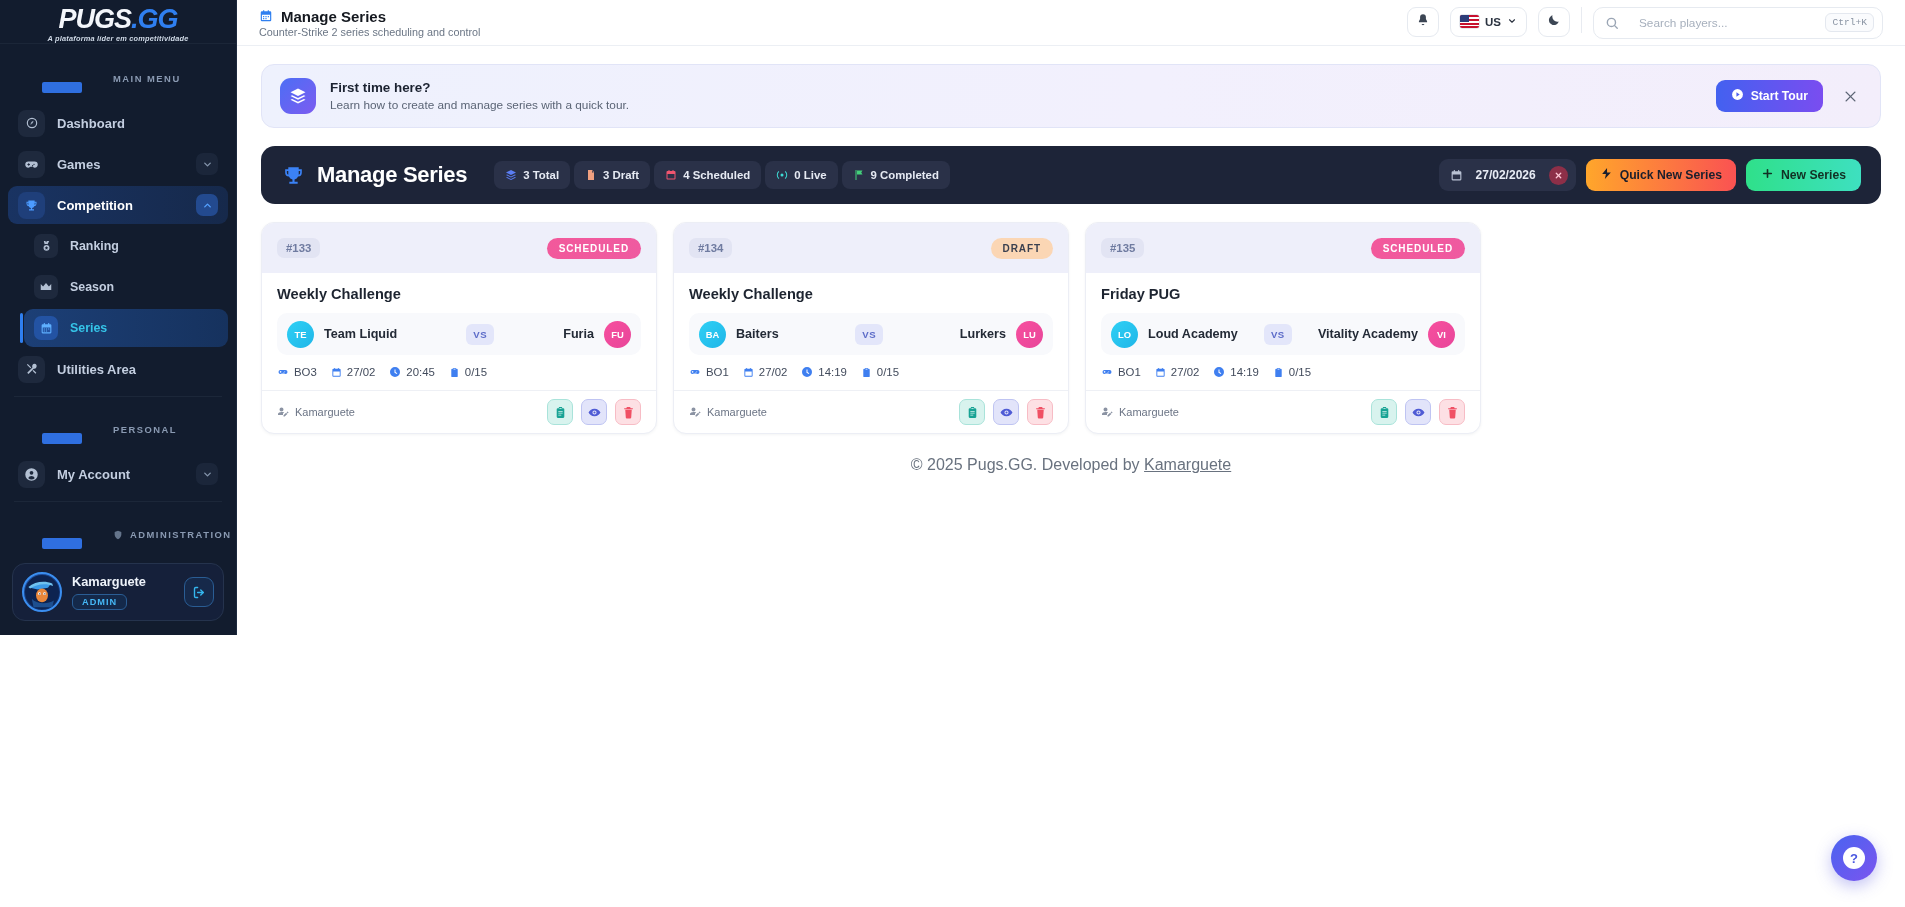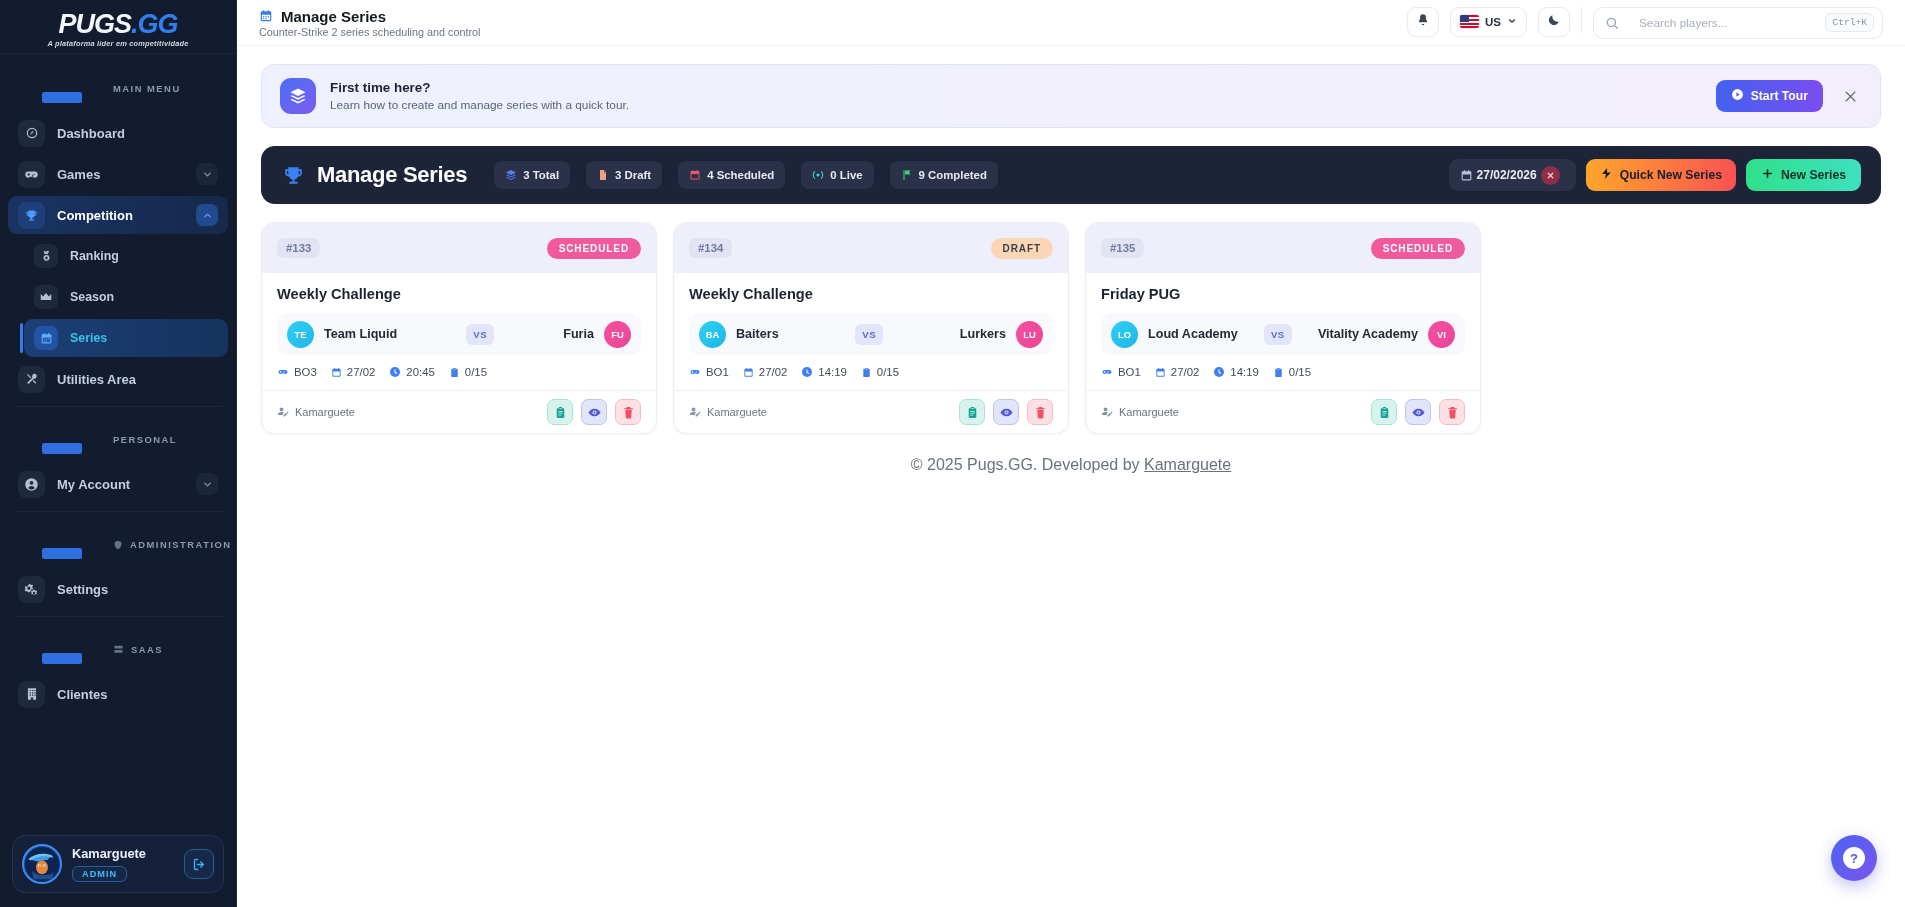--- a/index.html
+++ b/index.html
@@ -6,21 +6,21 @@
   html, body {
     width: 1905px; height: 907px;
     background: #ffffff;
     font-family: "Liberation Sans", sans-serif;
     overflow: hidden;
   }
   .app { display: flex; width: 1905px; height: 907px; position: relative; }
 
   
   .sidebar {
-    width: 237px; height: 907px; flex: 0 0 237px;
+    width: 237px; height: 635px; flex: 0 0 237px;
     background: #121c2e;
     border-right: 1px solid #1d293e;
     display: flex; flex-direction: column;
     position: relative;
   }
   .logo-wrap {
     height: 54px; display: flex; align-items: center; justify-content: center;
     border-bottom: 1px solid #1b2638;
     flex-direction: column; padding-top: 6px;
   }
@@ -176,31 +176,31 @@
   .bar {
     margin: 18px 24px 0; height: 58px; border-radius: 14px;
     background: #1d2438;
     display: flex; align-items: center; padding: 0 20px; gap: 13px;
   }
   .bar-title { display: flex; align-items: center; gap: 11px; }
   .bar-title .tr { color: #3b82f6; display:flex; }
   .bar-title .tx {
     font-size: 22px; font-weight: 800; color: #fff; letter-spacing: -.3px;
   }
-  .pills { display: flex; align-items: center; gap: 16px; margin-left: 14px; }
+  .pills { display: flex; align-items: center; gap: 4px; margin-left: 14px; }
   .pill {
     height: 28px; border-radius: 8px; background: #2a3148;
     display: flex; align-items: center; gap: 6px; padding: 0 11px;
     font-size: 11.4px; color: #e6eaf3; font-weight: 600; cursor: pointer;
   }
   .pill .pi { display: flex; font-size: 11px; }
   .bar-right { margin-left: auto; display: flex; align-items: center; gap: 10px; }
   .datefield {
     height: 32px; border-radius: 9px; background: #2a3148;
-    display: flex; align-items: center; gap: 4px; padding: 0 16px 0 11px;
+    display: flex; align-items: center; gap: 13px; padding: 0 8px 0 11px;
     color: #e8ecf5; font-size: 12px; font-weight: 700; cursor: pointer;
   }
   .datefield .ci { color: #b9c2d4; display:flex; }
   .date-clear {
     width: 19px; height: 19px; border-radius: 50%;
     background: #8d2f48; color: #ffc7d6; display: flex;
     align-items: center; justify-content: center; font-size: 11px; cursor: pointer;
   }
   .btn-quick {
     height: 32px; border-radius: 9px; border: 0; cursor: pointer;

